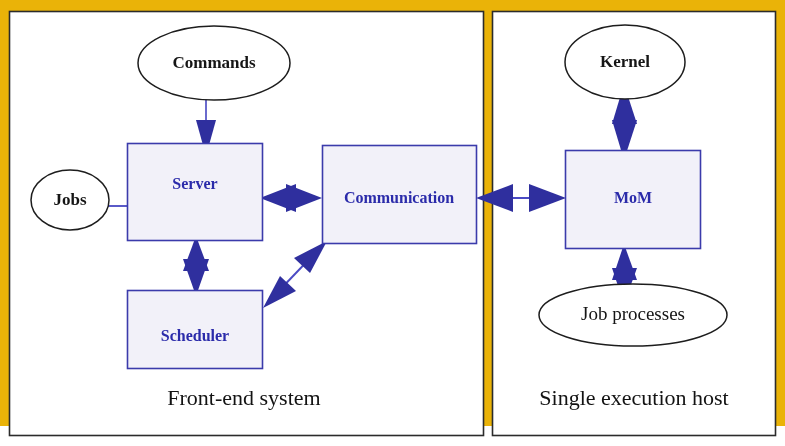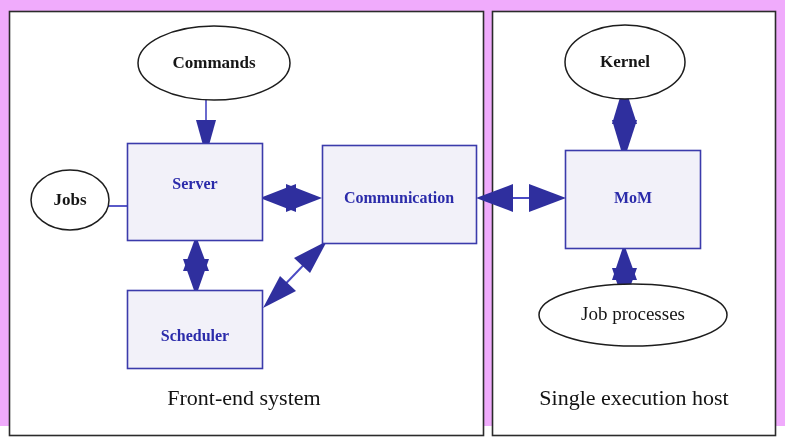--- a/index.html
+++ b/index.html
@@ -10,21 +10,21 @@
   body {
     width: 785px;
     height: 446px;
     font-family: "Liberation Serif", serif;
     overflow: hidden;
   }
   #diagram-root {
     position: relative;
     width: 785px;
     height: 426px;
-    background: #f0abfc;
+    background: #eab308;
   }
   svg#diagram {
     display: block;
     width: 785px;
     height: 446px;
   }
   .panel-frame {
     fill: #ffffff;
     stroke: #2b2b2b;
     stroke-width: 1.6;

